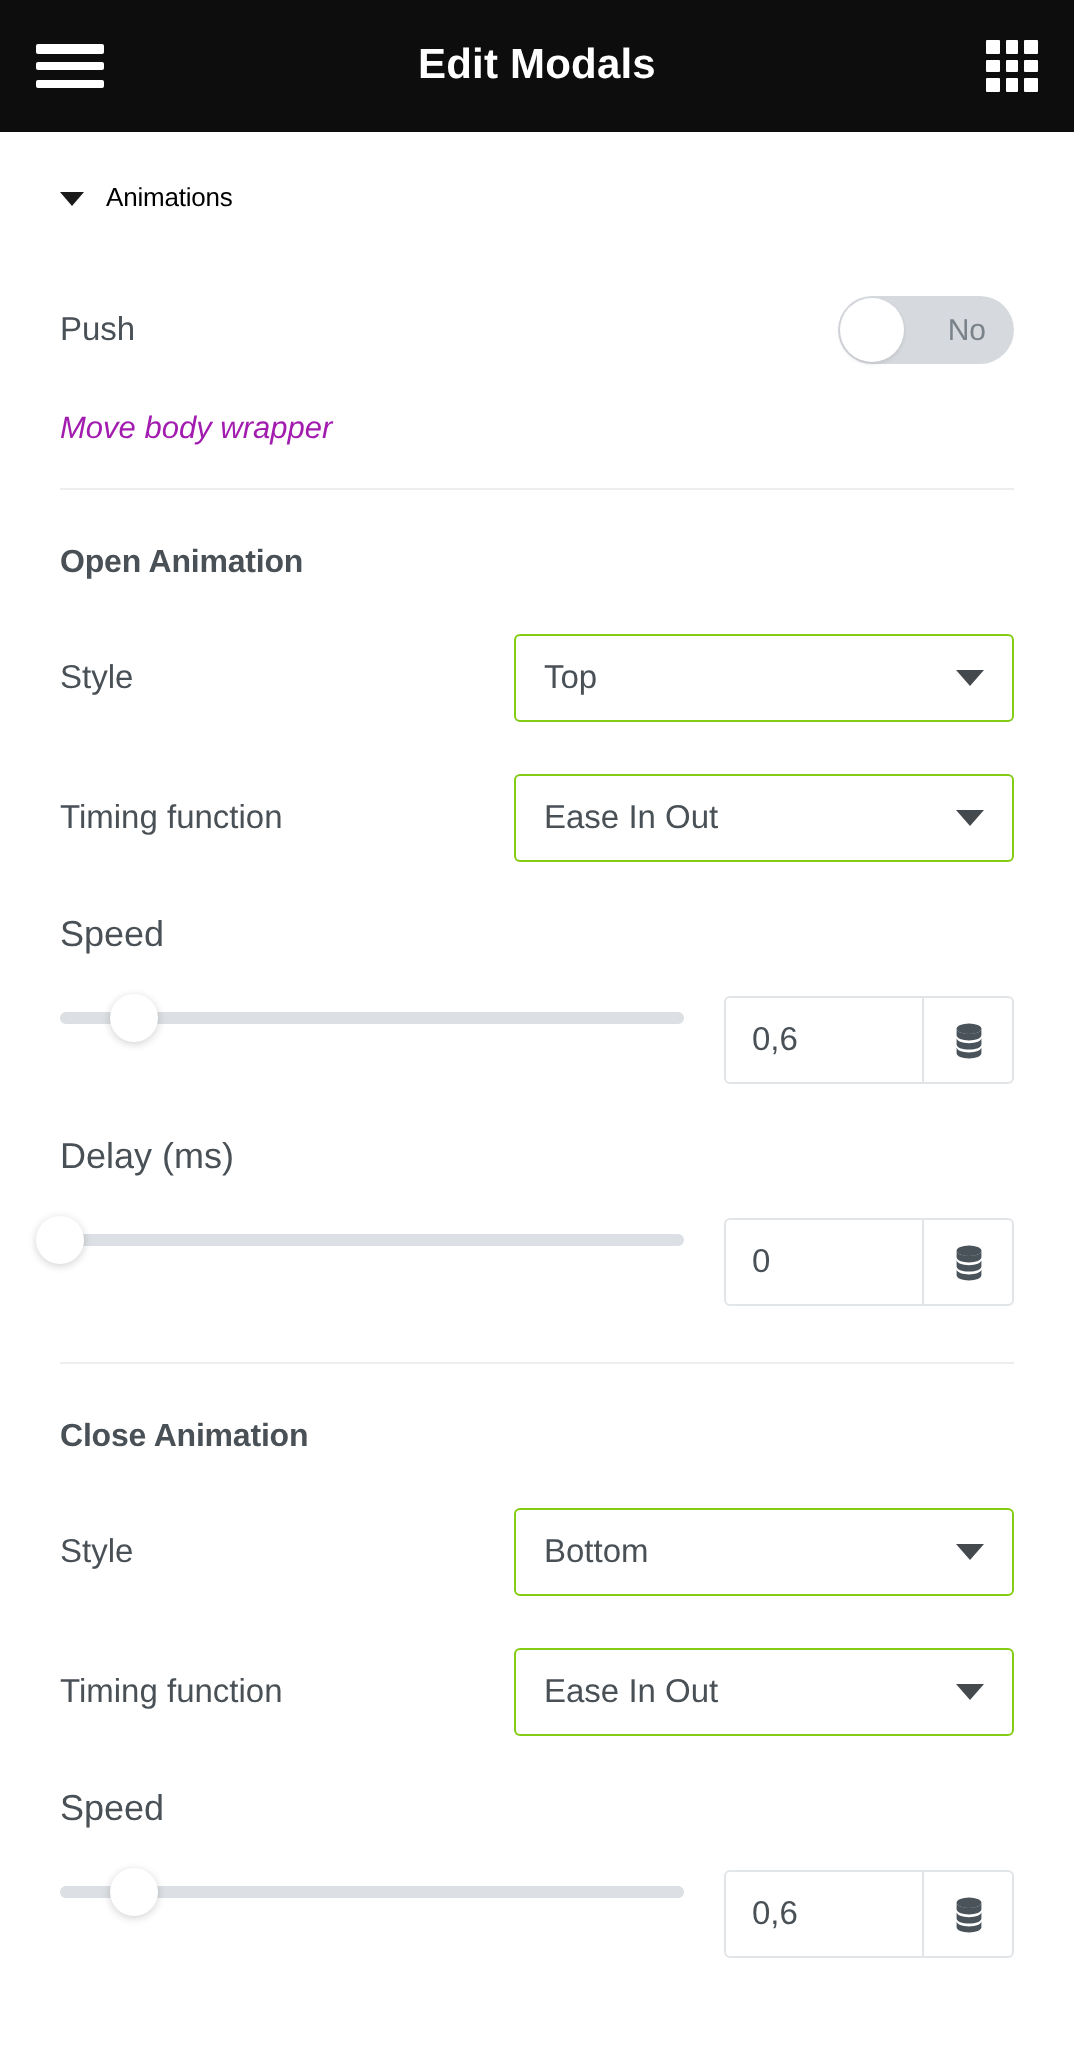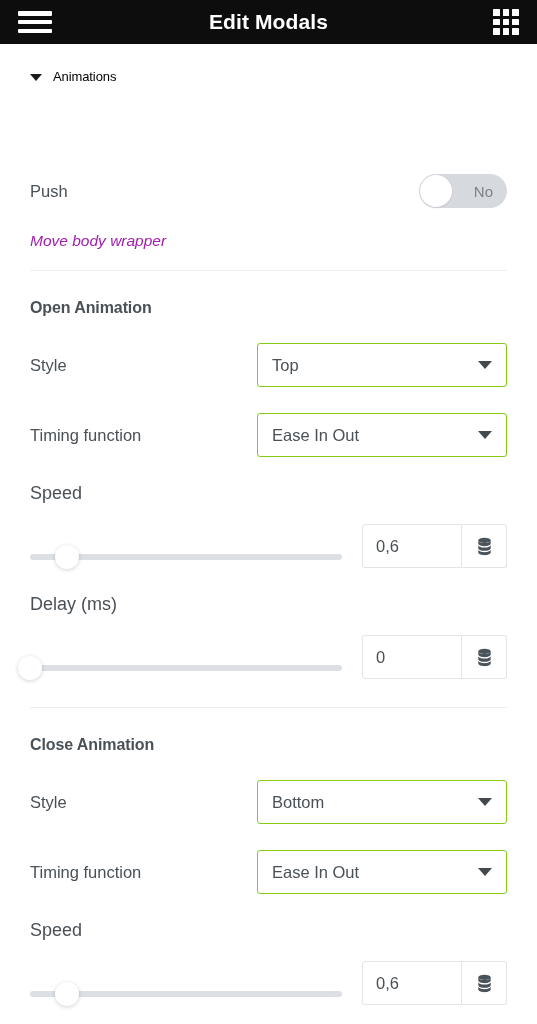--- a/index.html
+++ b/index.html
@@ -10,21 +10,21 @@
   body {
     width: 537px;
     height: 1024px;
     font-family: "Liberation Sans", sans-serif;
     overflow: hidden;
     position: relative;
   }
 
   
   .topbar {
-    height: 44px;
+    height: 66px;
     background: #0d0d0d;
     display: flex;
     align-items: center;
     justify-content: space-between;
     padding: 0 18px;
     box-sizing: border-box;
   }
   .hamburger {
     width: 34px;
     height: 26px;
@@ -103,21 +103,21 @@
     display: flex;
     align-items: center;
     justify-content: space-between;
     min-height: 34px;
   }
   .row-label {
     font-size: 16.5px;
     color: #495157;
   }
 
-  .push-row { margin-top: 90px; }
+  .push-row { margin-top: 42px; }
 
   
   .switch {
     width: 88px;
     height: 34px;
     border-radius: 17px;
     background: #d6d9de;
     position: relative;
     cursor: pointer;
     display: flex;
@@ -191,21 +191,21 @@
 
   
   .slider-group { margin-top: 26px; }
   .slider-group .group-label {
     font-size: 18px;
     color: #495157;
     display: block;
   }
   .slider-line {
     display: flex;
-    align-items: flex-end;
+    align-items: flex-start;
     justify-content: space-between;
     margin-top: 20px;
   }
   .slider {
     position: relative;
     width: 312px;
     height: 22px;
     display: flex;
     align-items: center;
     cursor: pointer;

